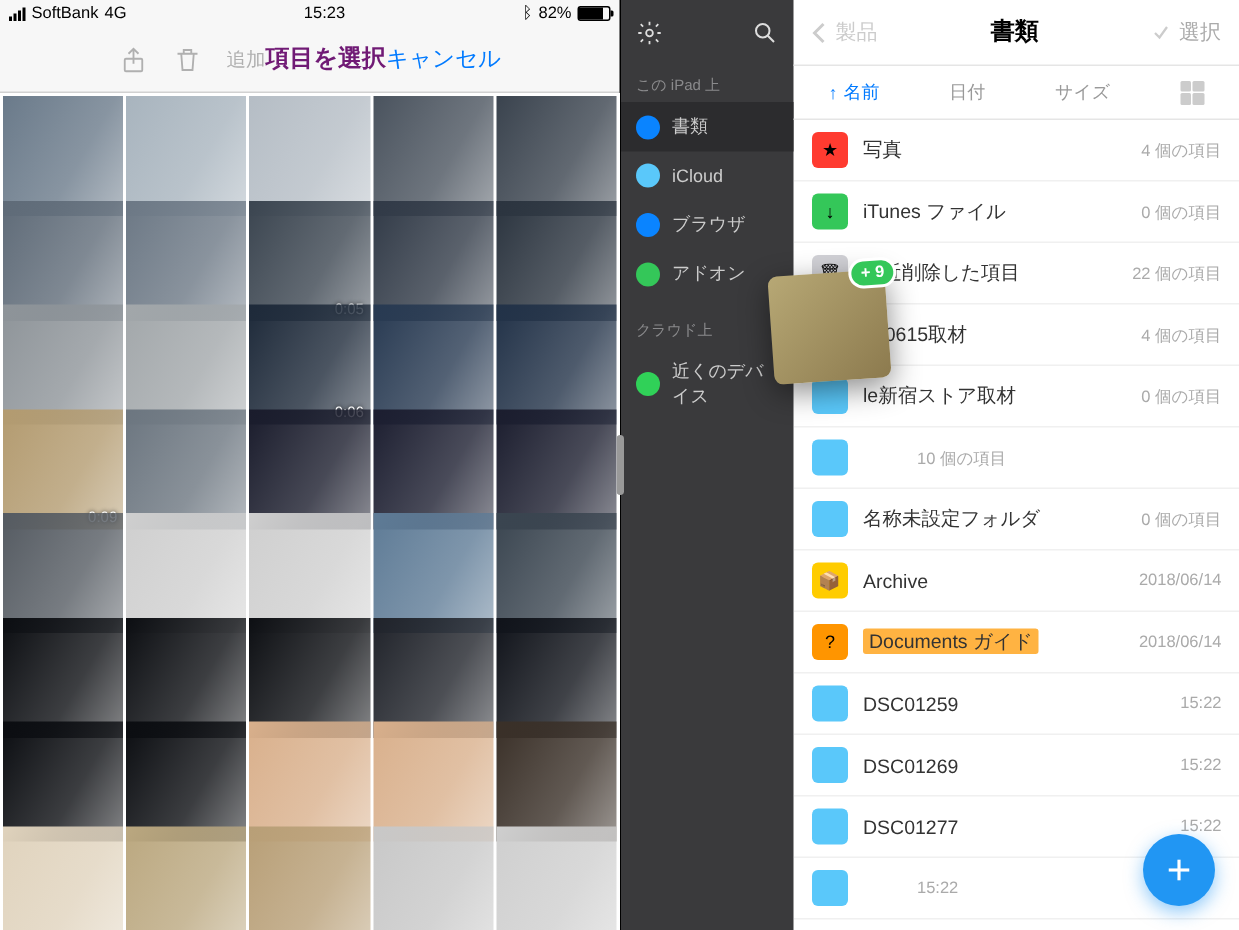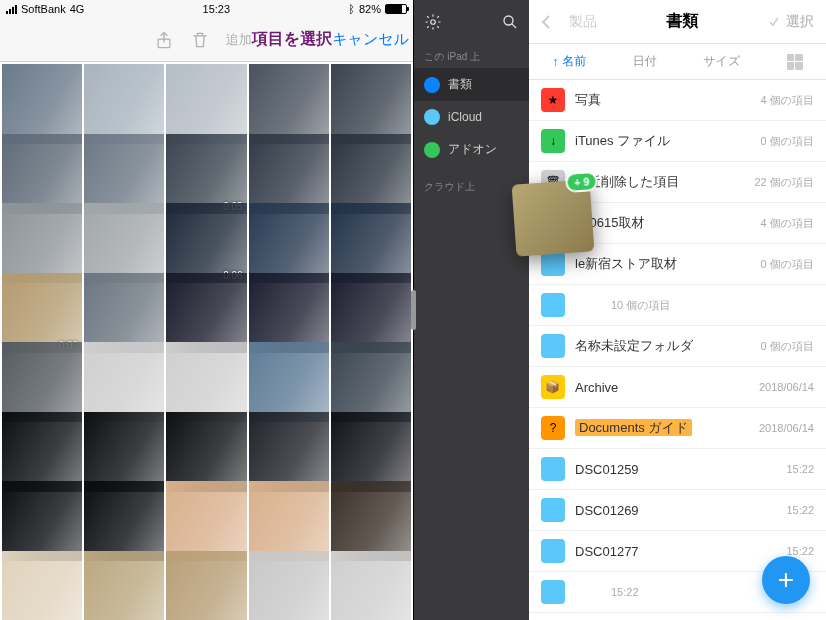--- a/index.html
+++ b/index.html
@@ -6,39 +6,39 @@
 body { width: 826px; height: 620px; display: flex; background: #fff; overflow: hidden; }
 .left-app { width: 413px; height: 620px; display: flex; flex-direction: column; background: #f7f7f7; }
 .status-bar { height: 18px; display: flex; justify-content: space-between; align-items: center; font-size: 11px; padding: 0 6px; background: #f7f7f7; }
 .status-left, .status-right { display: flex; gap: 4px; align-items: center; }
 .signal-bars { display: flex; gap: 1px; align-items: flex-end; }
 .bar { width: 2px; background: #000; }
 .bar:nth-child(1){height:3px}.bar:nth-child(2){height:5px}.bar:nth-child(3){height:7px}.bar:nth-child(4){height:9px}
 .battery { width: 22px; height: 10px; border: 1px solid #000; border-radius: 2px; position: relative; }
 .battery::after { content:''; position:absolute; right:-3px; top:2px; width:2px; height:4px; background:#000; border-radius:0 1px 1px 0; }
 .battery-fill { height:100%; width:82%; background:#000; }
-.left-header { height: 44px; display: flex; justify-content: flex-end; align-items: center; padding: 0 4px; border-bottom: 1px solid #d1d1d1; }
+.left-header { height: 44px; display: flex; justify-content: center; align-items: center; padding: 0 4px; border-bottom: 1px solid #d1d1d1; }
 .hdr-left, .hdr-right { display:flex; gap:16px; align-items:center; color:#888; }
 .hdr-title { font-size: 16px; font-weight: 600; color: #701a75; }
 .hdr-cancel { color: #007aff; font-size: 15px; }
 .icon-gray { width:20px; height:20px; }
 .photo-grid { flex:1; overflow:auto; display:grid; grid-template-columns: repeat(5, 1fr); gap:2px; padding:2px; background:#fff; }
 .thumb { aspect-ratio: 1; background:#889; position:relative; overflow:hidden; }
 .thumb-duration { position:absolute; bottom:2px; right:4px; color:#fff; font-size:10px; text-shadow:0 0 3px #000; }
 .right-app { width: 413px; height: 620px; display:flex; background:#fff; border-left:1px solid #000; position:relative; }
 .sidebar { width: 115px; background:#3a3a3c; display:flex; flex-direction:column; color:#ccc; font-size:12px; }
 .sb-top { height:44px; display:flex; justify-content:space-between; align-items:center; padding:0 10px; }
 .sb-icon { width:18px; height:18px; }
 .sb-section-label { padding:6px 10px 4px; color:#8a8a8c; font-size:10px; }
 .sb-item { display:flex; align-items:center; gap:8px; padding:8px 10px; cursor:pointer; }
 .sb-item.active { background:#2c2c2e; }
 .sb-dot { width:16px; height:16px; border-radius:50%; flex-shrink:0; }
 .content { flex:1; display:flex; flex-direction:column; }
 .c-header { height:44px; display:flex; justify-content:space-between; align-items:center; padding:0 12px; border-bottom:1px solid #e5e5e5; }
-.c-back { color:#ccc; font-size:14px; display:flex; align-items:center; gap:18px; }
+.c-back { color:#ccc; font-size:14px; display:flex; align-items:center; gap:6px; }
 .c-title { font-size:16px; font-weight:600; }
 .c-select { color:#aaa; font-size:14px; display:flex; align-items:center; gap:6px; }
 .sort-bar { height:36px; display:flex; align-items:center; justify-content:space-around; border-bottom:1px solid #e5e5e5; font-size:12px; }
 .sort-item { color:#999; display:flex; align-items:center; gap:4px; }
 .sort-item.active { color:#007aff; }
 .grid-toggle { width:16px; height:16px; display:grid; grid-template-columns:1fr 1fr; grid-template-rows:1fr 1fr; gap:1px; }
 .grid-toggle span{ background:#ccc; border-radius:1px; }
 .file-list { flex:1; overflow:auto; }
 .file-row { display:flex; align-items:center; padding:8px 12px; border-bottom:1px solid #f0f0f0; gap:10px; }
 .file-icon { width:24px; height:24px; border-radius:4px; flex-shrink:0; display:flex; align-items:center; justify-content:center; }
@@ -156,25 +156,35 @@
     <div id="sb-items">
         <div class="sb-item active">
           <div class="sb-dot" style="background: rgb(10, 132, 255);"></div>
           <span>書類</span>
         </div>
         <div class="sb-item">
           <div class="sb-dot" style="background: rgb(90, 200, 250);"></div>
           <span>iCloud</span>
         </div>
         <div class="sb-item">
+          <div class="sb-dot" style="background: rgb(10, 132, 255);"></div>
+          <span>ブラウザ</span>
+        </div>
+        <div class="sb-item">
           <div class="sb-dot" style="background: rgb(52, 199, 89);"></div>
           <span>アドオン</span>
         </div>
       </div>
     <div class="sb-section-label" style="margin-top:8px;">クラウド上</div>
+    <div id="sb-cloud">
+        <div class="sb-item">
+          <div class="sb-dot" style="background: rgb(48, 209, 88);"></div>
+          <span>近くのデバイス</span>
+        </div>
+      </div>
   </div>
   <div class="content">
     <div class="c-header">
       <div class="c-back">
         <svg width="10" height="16" viewBox="0 0 10 16" fill="none" stroke="#ccc" stroke-width="2">
             <path d="M8 2L2 8l6 6"></path>
           </svg>
         <span>製品</span>
       </div>
       <div class="c-title">書類</div>

